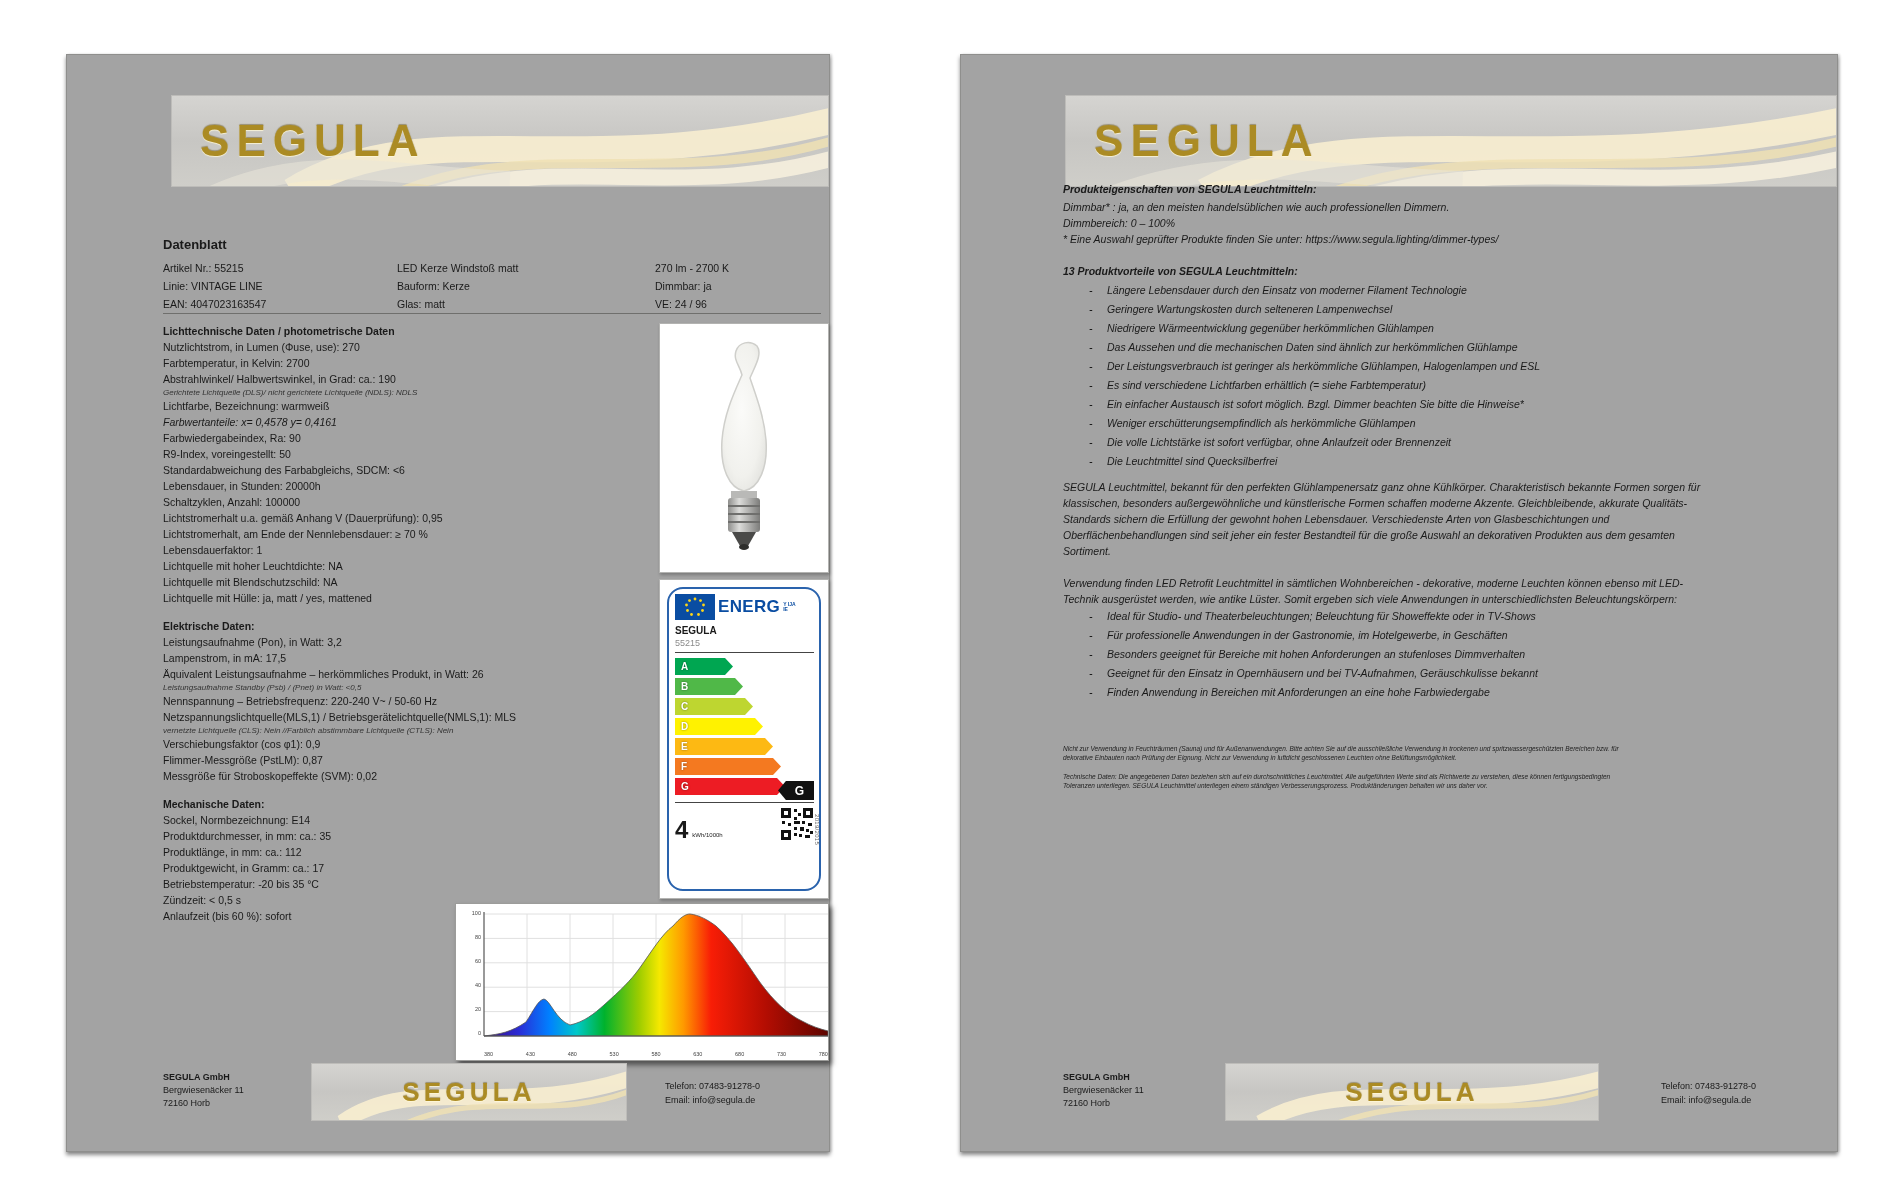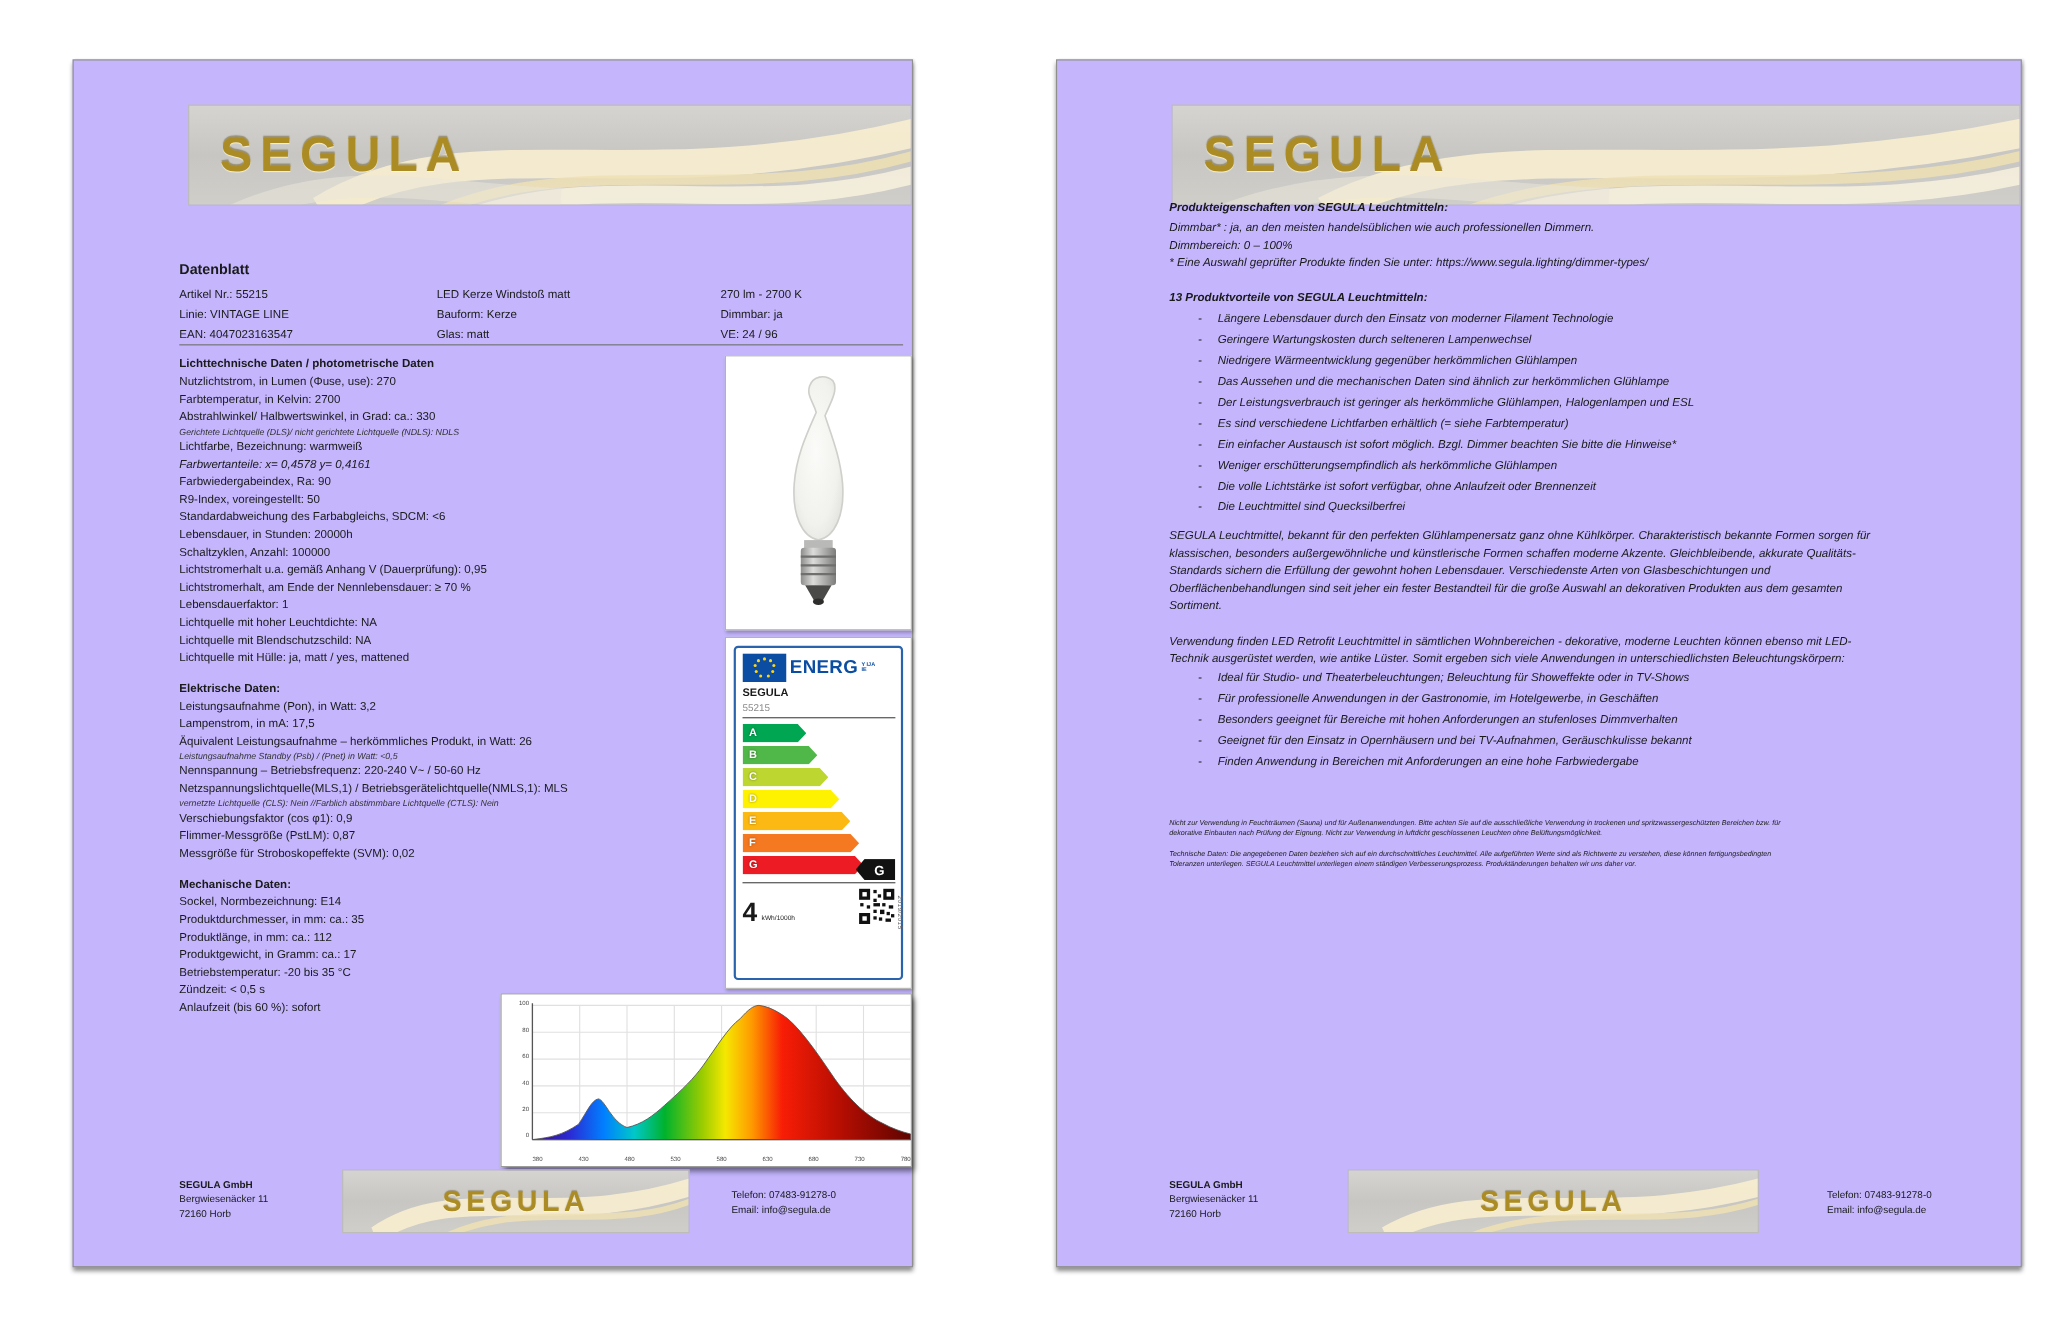--- a/index.html
+++ b/index.html
@@ -2,21 +2,21 @@
 <html><head>
 <meta charset="utf-8">
 <style>
   html,body{margin:0;padding:0;}
   body{
     width:1880px;height:1200px;position:relative;background:#ffffff;
     font-family:"Liberation Sans",sans-serif;color:#1a1a1a;
     -webkit-font-smoothing:antialiased;
   }
   .page{
-    position:absolute;top:54px;height:1096px;background:#c4b5fd;
+    position:absolute;top:54px;height:1096px;background:#a3a3a3;
     border:1px solid #8f8f8d;
     box-shadow:0 3px 4px rgba(0,0,0,.45), 2px 0 2px rgba(0,0,0,.12);
   }
   #page-left{left:66px;width:762px;}
   #page-right{left:960px;width:876px;}
 
   
   .banner{
     position:absolute;overflow:hidden;
     background:linear-gradient(180deg,#d5d4d1 0%,#c7c6c3 50%,#cfcec9 100%);
@@ -51,21 +51,21 @@
   .imgbox{
     position:absolute;background:#fff;border:1px solid #b3b3b1;
     box-shadow:1px 2px 3px rgba(0,0,0,.25);
   }
   #bulb-box{left:592px;top:268px;width:168px;height:248px;display:flex;align-items:center;justify-content:center;}
   #energy-box{left:592px;top:524px;width:168px;height:318px;padding:0;}
 
   
   .elabel{
     position:absolute;left:7px;top:7px;right:7px;bottom:7px;
-    border:2px solid #2a63ad;border-radius:4px;background:#fff;padding:5px 5px 16px 6px;
+    border:2px solid #2a63ad;border-radius:16px;background:#fff;padding:5px 5px 16px 6px;
   }
   .el-header{display:flex;align-items:center;gap:3px;}
   .el-energ{font-size:17px;font-weight:bold;color:#0a4da2;letter-spacing:.02em;}
   .el-energ-small{font-size:5px;color:#0a4da2;line-height:5px;width:14px;font-weight:bold;}
   .el-supplier{font-size:10px;font-weight:bold;margin-top:5px;}
   .el-model{font-size:9px;color:#8b8b8b;margin-top:2px;}
   .el-div{border-top:1px solid #444;margin:4px 0 5px 0;}
   .el-scale{position:relative;height:142px;}
   .el-arrow{
     height:17px;margin-bottom:3px;color:#fff;font-weight:bold;font-size:10px;
@@ -152,21 +152,21 @@
       <div>VE: 24 / 96</div>
   </div>
 
   <div class="hrule"></div>
 
   <div class="specs">
     <div class="spec-section">
       <div class="spec-title">Lichttechnische Daten / photometrische Daten</div>
       <div class="spec-line">Nutzlichtstrom, in Lumen (Φuse, use): 270</div>
         <div class="spec-line">Farbtemperatur, in Kelvin: 2700</div>
-        <div class="spec-line">Abstrahlwinkel/ Halbwertswinkel, in Grad: ca.: 330</div>
+        <div class="spec-line">Abstrahlwinkel/ Halbwertswinkel, in Grad: ca.: 190</div>
         <div class="spec-line small">Gerichtete Lichtquelle (DLS)/ nicht gerichtete Lichtquelle (NDLS): NDLS</div>
         <div class="spec-line">Lichtfarbe, Bezeichnung: warmweiß</div>
         <div class="spec-line italic">Farbwertanteile: x= 0,4578 y= 0,4161</div>
         <div class="spec-line">Farbwiedergabeindex, Ra: 90</div>
         <div class="spec-line">R9-Index, voreingestellt: 50</div>
         <div class="spec-line">Standardabweichung des Farbabgleichs, SDCM: &lt;6</div>
         <div class="spec-line">Lebensdauer, in Stunden: 20000h</div>
         <div class="spec-line">Schaltzyklen, Anzahl: 100000</div>
         <div class="spec-line">Lichtstromerhalt u.a. gemäß Anhang V (Dauerprüfung): 0,95</div>
         <div class="spec-line">Lichtstromerhalt, am Ende der Nennlebensdauer: ≥ 70 %</div>

